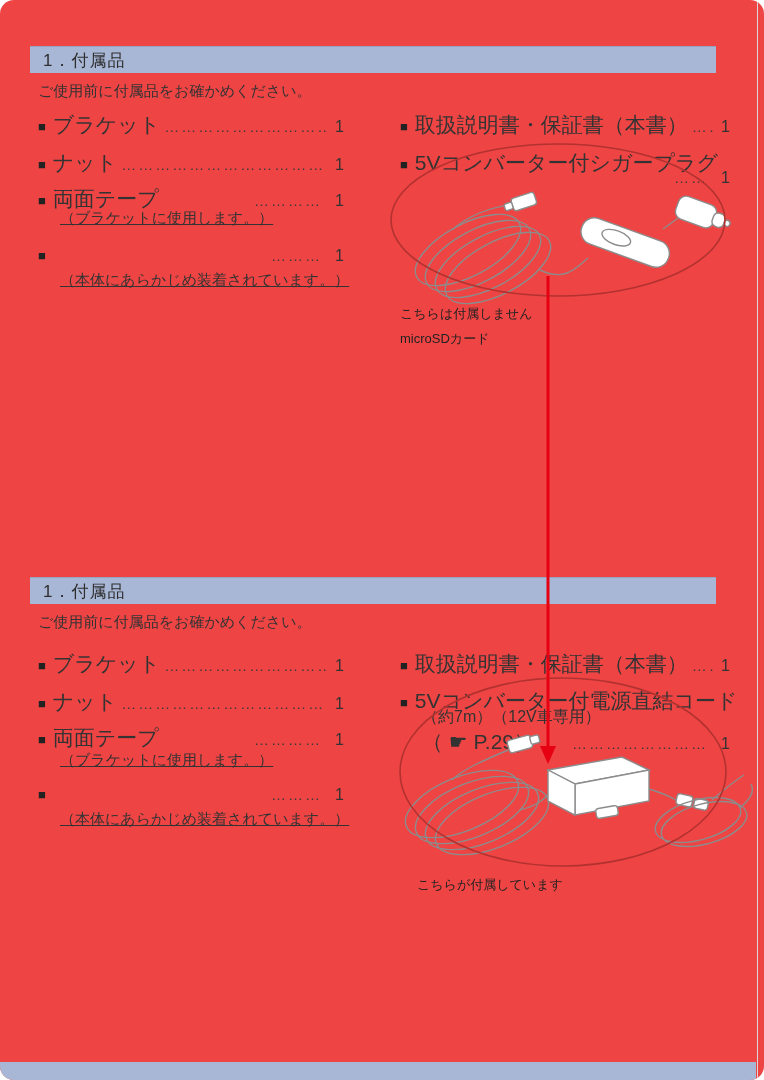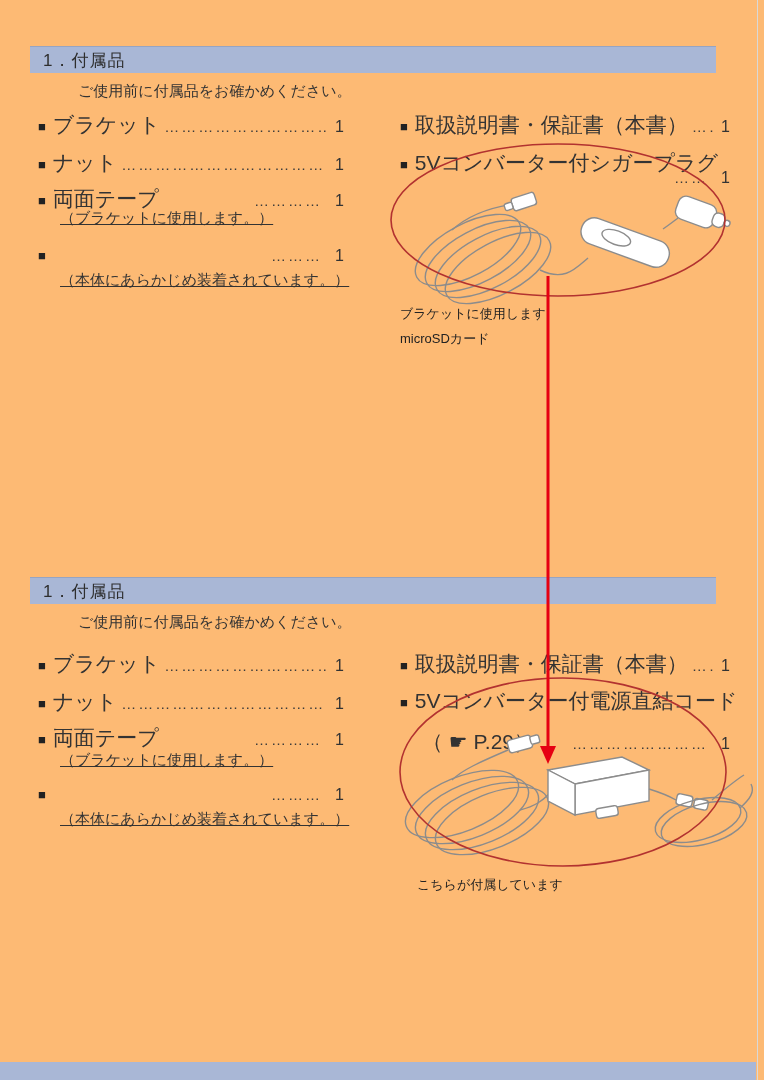--- a/index.html
+++ b/index.html
@@ -1,28 +1,29 @@
 <!DOCTYPE html>
 <html><head>
 <meta charset="utf-8">
 <style>
   html,body{margin:0;padding:0;background:#fff;}
   .page{
-    position:relative;width:764px;height:1080px;background:#fdba74;
+    position:relative;width:764px;height:1080px;background:#ef4444;
     font-family:"Liberation Sans","DejaVu Sans",sans-serif;color:#333;
     overflow:hidden;
+    border-radius:14px;
   }
   .overlay{position:absolute;left:0;top:0;z-index:10;pointer-events:none;}
   .bar{
     position:absolute;left:30px;width:686px;height:27px;
     background:#a9b7d6;border-top:1px solid #96a4c2;
     font-size:17px;line-height:27px;color:#2e2e2e;padding-left:13px;
     letter-spacing:1px;box-sizing:border-box;
   }
-  .intro{position:absolute;left:38px;font-size:15px;color:#333;margin-left:40px;}
+  .intro{position:absolute;left:38px;font-size:15px;color:#333;}
   .row{position:absolute;display:flex;align-items:baseline;}
   .row .b{font-size:13px;margin-right:7px;position:relative;top:-1px;color:#222;}
   .row .lbl{font-size:21px;white-space:nowrap;color:#333;}
   .row .leader{
     flex:1;overflow:hidden;white-space:nowrap;text-align:right;
     font-size:15px;letter-spacing:2px;color:#3a3a3a;padding:0 6px 0 4px;
   }
   .row .qty{font-size:16px;width:16px;text-align:right;color:#333;}
   .cont{position:absolute;font-size:16px;white-space:nowrap;color:#333;}
   .note{position:absolute;font-size:15px;white-space:nowrap;color:#333;text-decoration:underline;}
@@ -72,21 +73,21 @@
   </div>
   <div class="row" style="left:400px;top:149px;width:330px">
     <span class="b">■</span>
     <span class="lbl">5Vコンバーター付シガープラグ</span>
   </div>
   <div class="row" style="left:422px;top:169px;width:308px">
     <span class="leader">……</span>
     <span class="qty">1</span>
   </div>
 
-  <div class="anno" style="left:400px;top:305px">ブラケットに使用します</div>
+  <div class="anno" style="left:400px;top:305px">こちらは付属しません</div>
   <div class="anno" style="left:400px;top:330px">microSDカード</div>
 
   <div class="bar" style="top:577px">1．付属品</div>
   <div class="intro" style="top:613px">ご使用前に付属品をお確かめください。</div>
 
   <div class="row" style="left:38px;top:650px;width:306px">
     <span class="b">■</span>
     <span class="lbl">ブラケット</span>
     <span class="leader">…………………………</span>
     <span class="qty">1</span>
@@ -114,20 +115,21 @@
   <div class="row" style="left:400px;top:650px;width:330px">
     <span class="b">■</span>
     <span class="lbl">取扱説明書・保証書（本書）</span>
     <span class="leader">……</span>
     <span class="qty">1</span>
   </div>
   <div class="row" style="left:400px;top:687px;width:330px">
     <span class="b">■</span>
     <span class="lbl">5Vコンバーター付電源直結コード</span>
   </div>
+  <div class="cont" style="left:422px;top:707px">（約7m）（12V車専用）</div>
   <div class="row" style="left:422px;top:728px;width:308px">
     <span class="lbl">（ ☛ P.29）</span>
     <span class="leader">……………………</span>
     <span class="qty">1</span>
   </div>
 
   <div class="anno" style="left:417px;top:876px">こちらが付属しています</div>
 
   <div class="footer-bar"></div>
   <div class="edge"></div>

